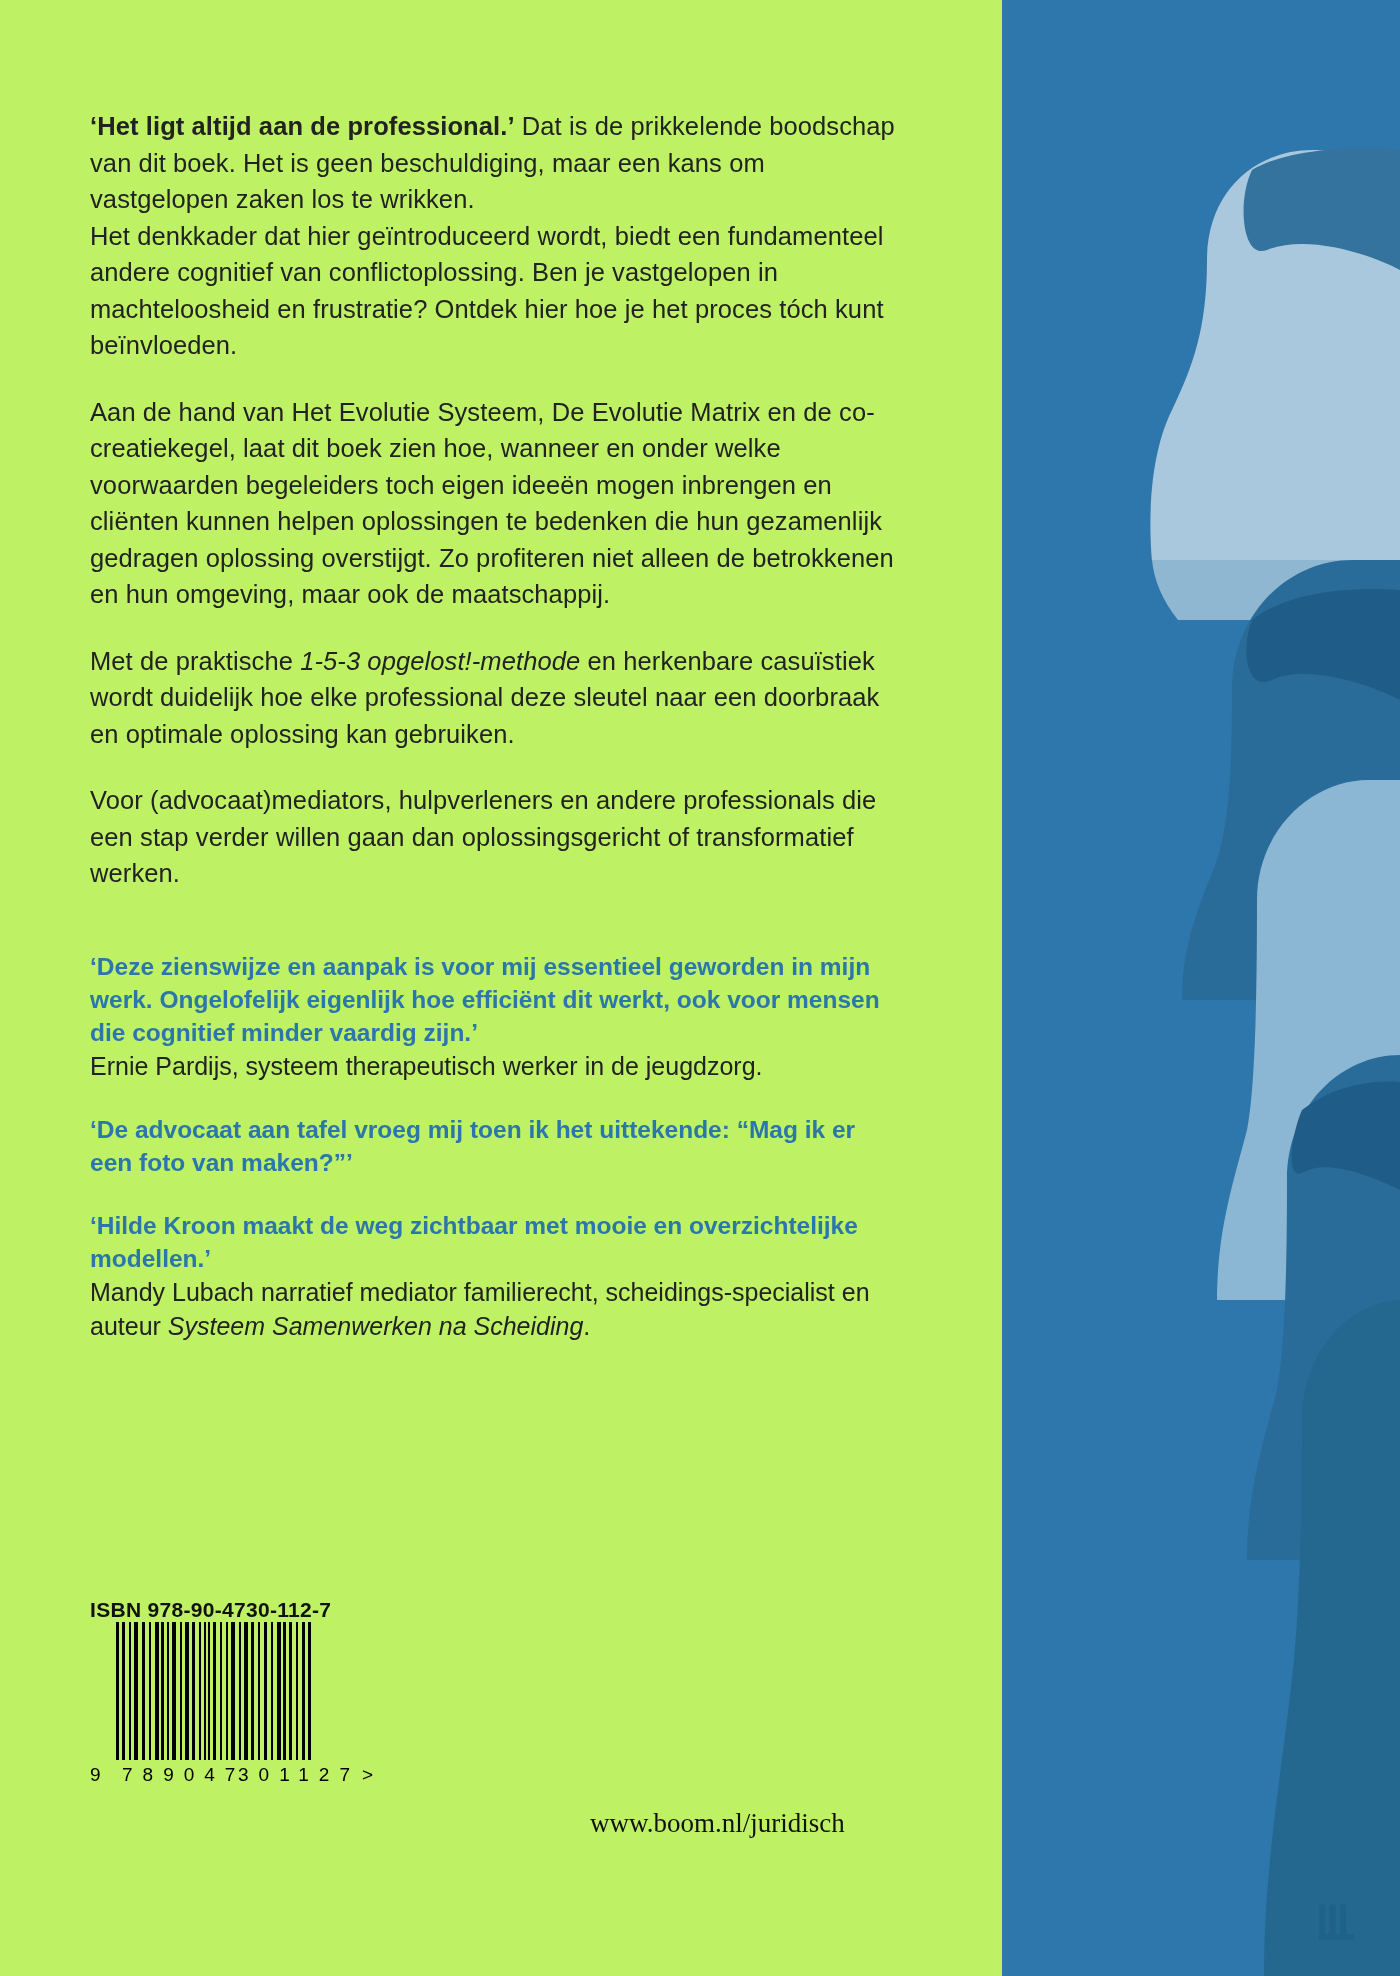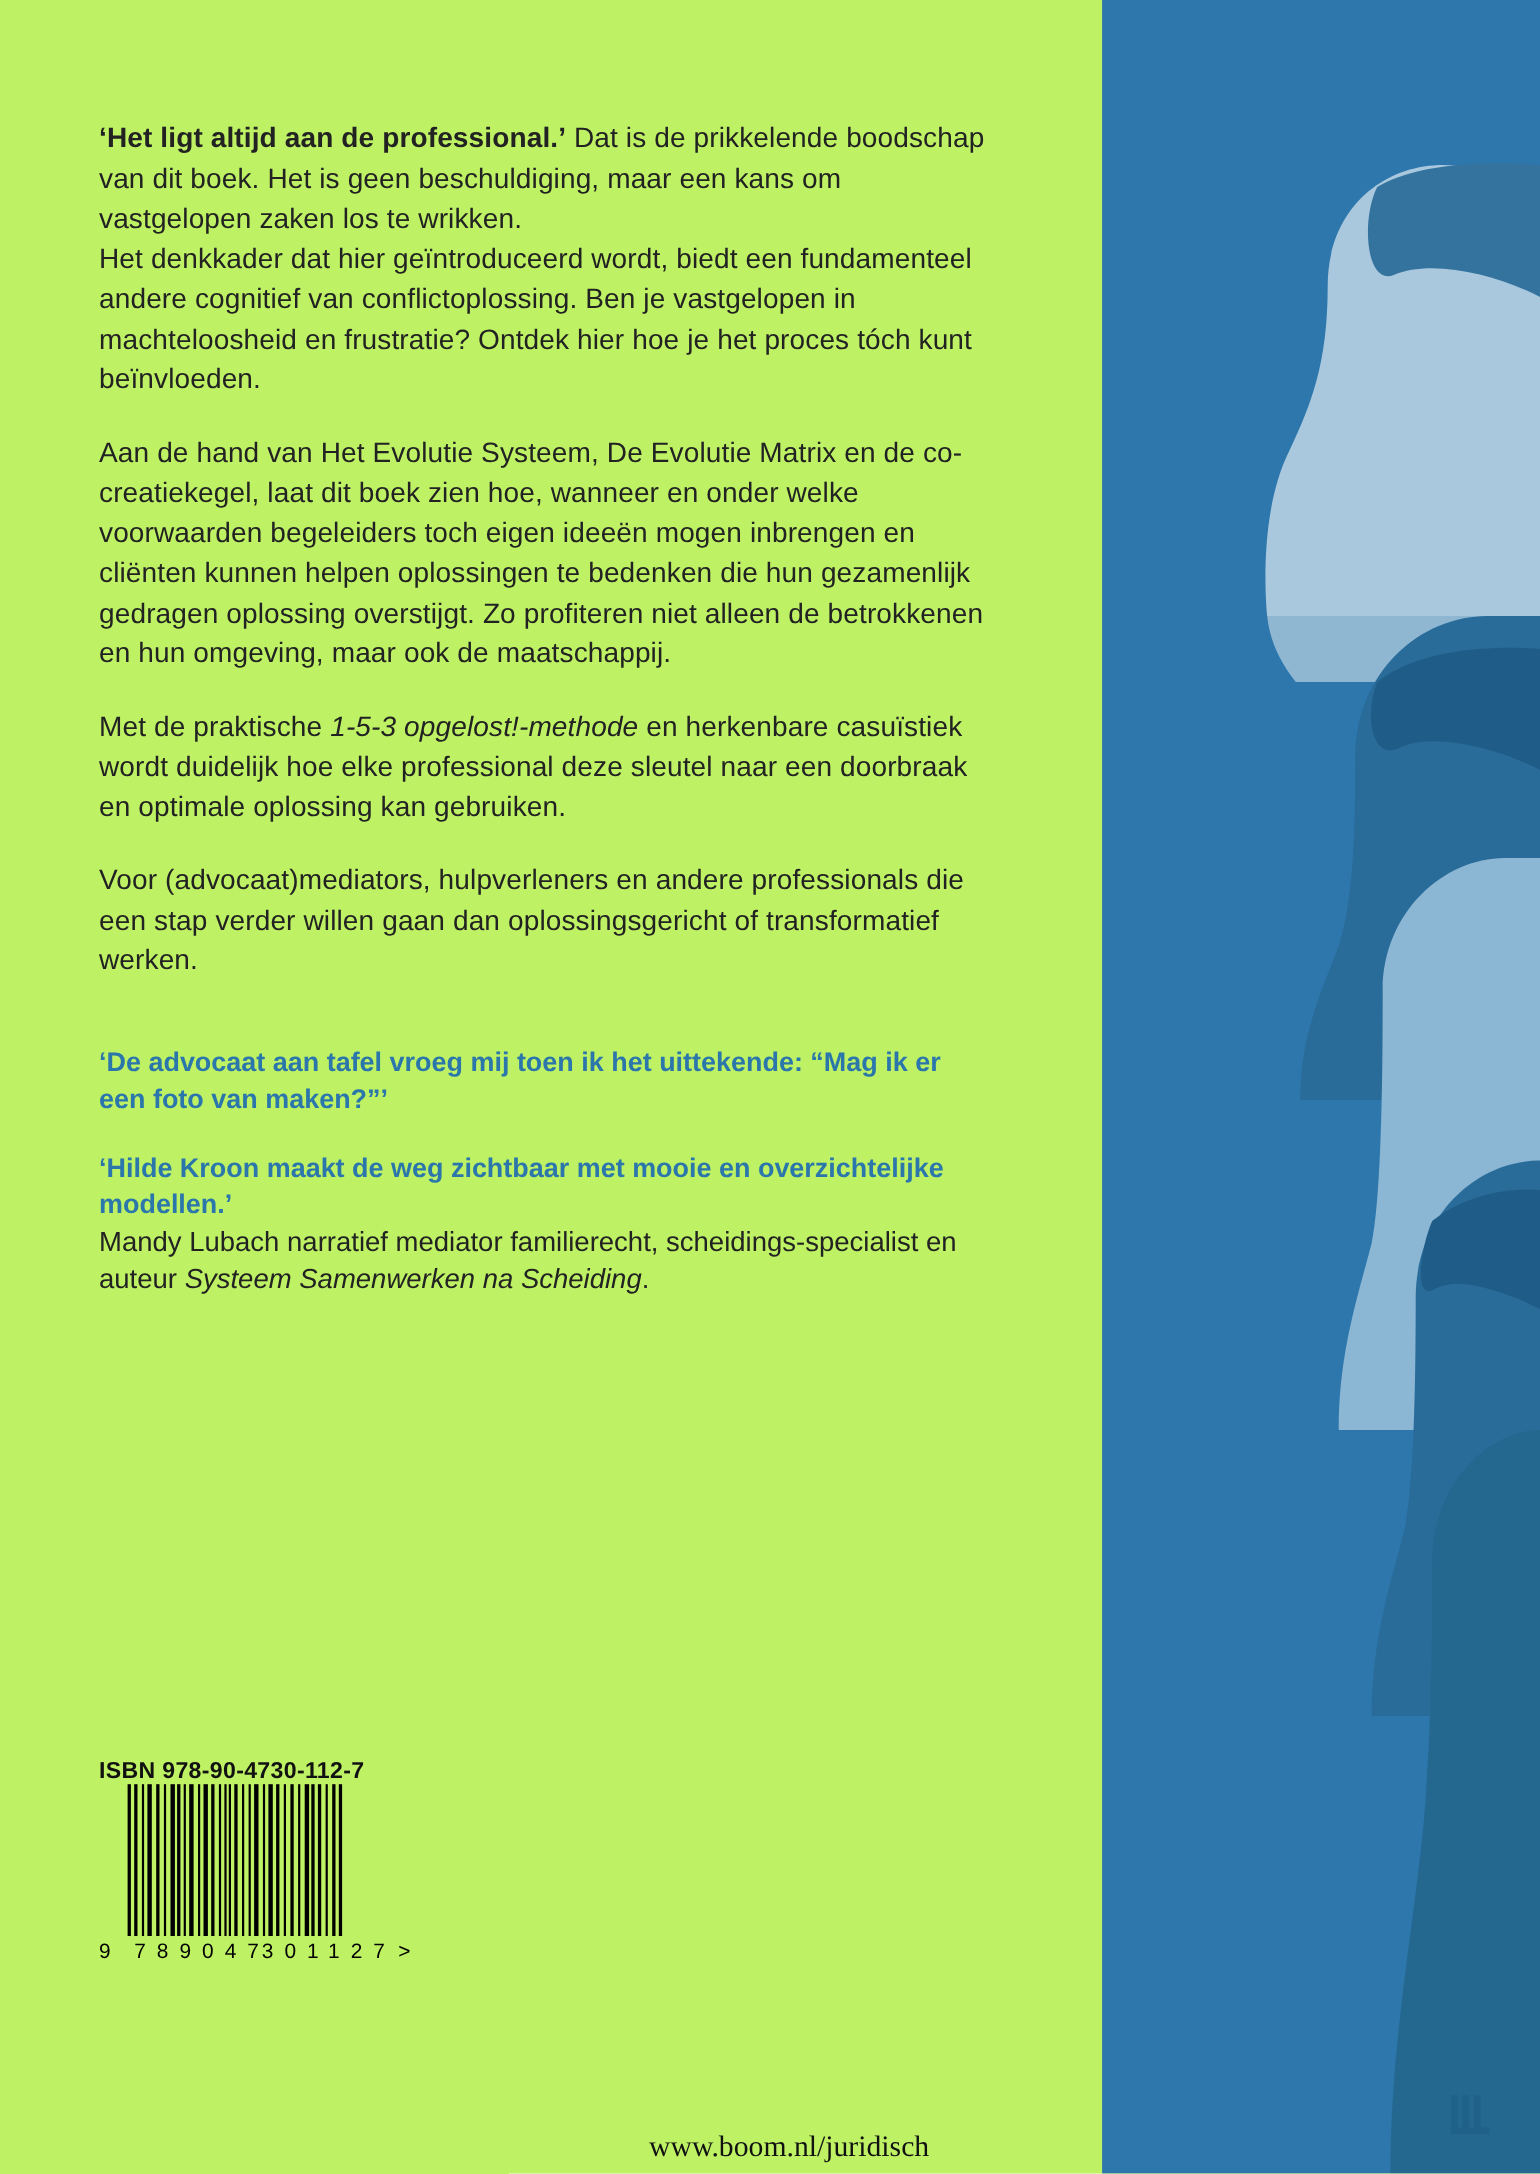--- a/index.html
+++ b/index.html
@@ -101,21 +101,21 @@
     height: 22px;
     font-family: "Liberation Sans", sans-serif;
     font-size: 19px;
     color: #000;
   }
   .barcode-digits span { position: absolute; bottom: 0; }
 
   .website {
     position: absolute;
     left: 590px;
-    top: 1936px;
+    top: 1808px;
     font-family: "Liberation Serif", serif;
     font-size: 27px;
     color: #111;
   }
 
   
   .pub-mark {
     position: absolute;
     right: 34px;
     bottom: 28px;
@@ -176,20 +176,24 @@
     <p class="para">Aan de hand van Het Evolutie Systeem, De Evolutie Matrix en de co-creatiekegel, laat dit boek zien hoe, wanneer en onder welke voorwaarden begeleiders toch eigen ideeën mogen inbrengen en cliënten kunnen helpen oplossingen te bedenken die hun gezamenlijk gedragen oplossing overstijgt. Zo profiteren niet alleen de betrokkenen en hun omgeving, maar ook de maatschappij.</p>
 
     <p class="para">
       <span>Met de praktische </span><i>1-5-3 opgelost!-methode</i><span> en herkenbare casuïstiek wordt duidelijk hoe elke professional deze sleutel naar een doorbraak en optimale oplossing kan gebruiken.</span>
     </p>
 
     <p class="para">Voor (advocaat)mediators, hulpverleners en andere professionals die een stap verder willen gaan dan oplossingsgericht of transformatief werken.</p>
 
     <div class="quotes">
 
+      <div class="quote-group">
+        <p class="quote-text">‘Deze zienswijze en aanpak is voor mij essentieel geworden in mijn werk. Ongelofelijk eigenlijk hoe efficiënt dit werkt, ook voor mensen die cognitief minder vaardig zijn.’</p>
+        <p class="quote-attr">Ernie Pardijs, systeem therapeutisch werker in de jeugdzorg.</p>
+      </div>
 
       <div class="quote-group">
         <p class="quote-text">‘De advocaat aan tafel vroeg mij toen ik het uittekende: “Mag ik er een foto van maken?”’</p>
       </div>
 
       <div class="quote-group">
         <p class="quote-text">‘Hilde Kroon maakt de weg zichtbaar met mooie en overzichtelijke modellen.’</p>
         <p class="quote-attr">
           <span>Mandy Lubach narratief mediator familierecht, scheidings-specialist en auteur </span><i>Systeem Samenwerken na Scheiding</i><span>.</span>
         </p>

